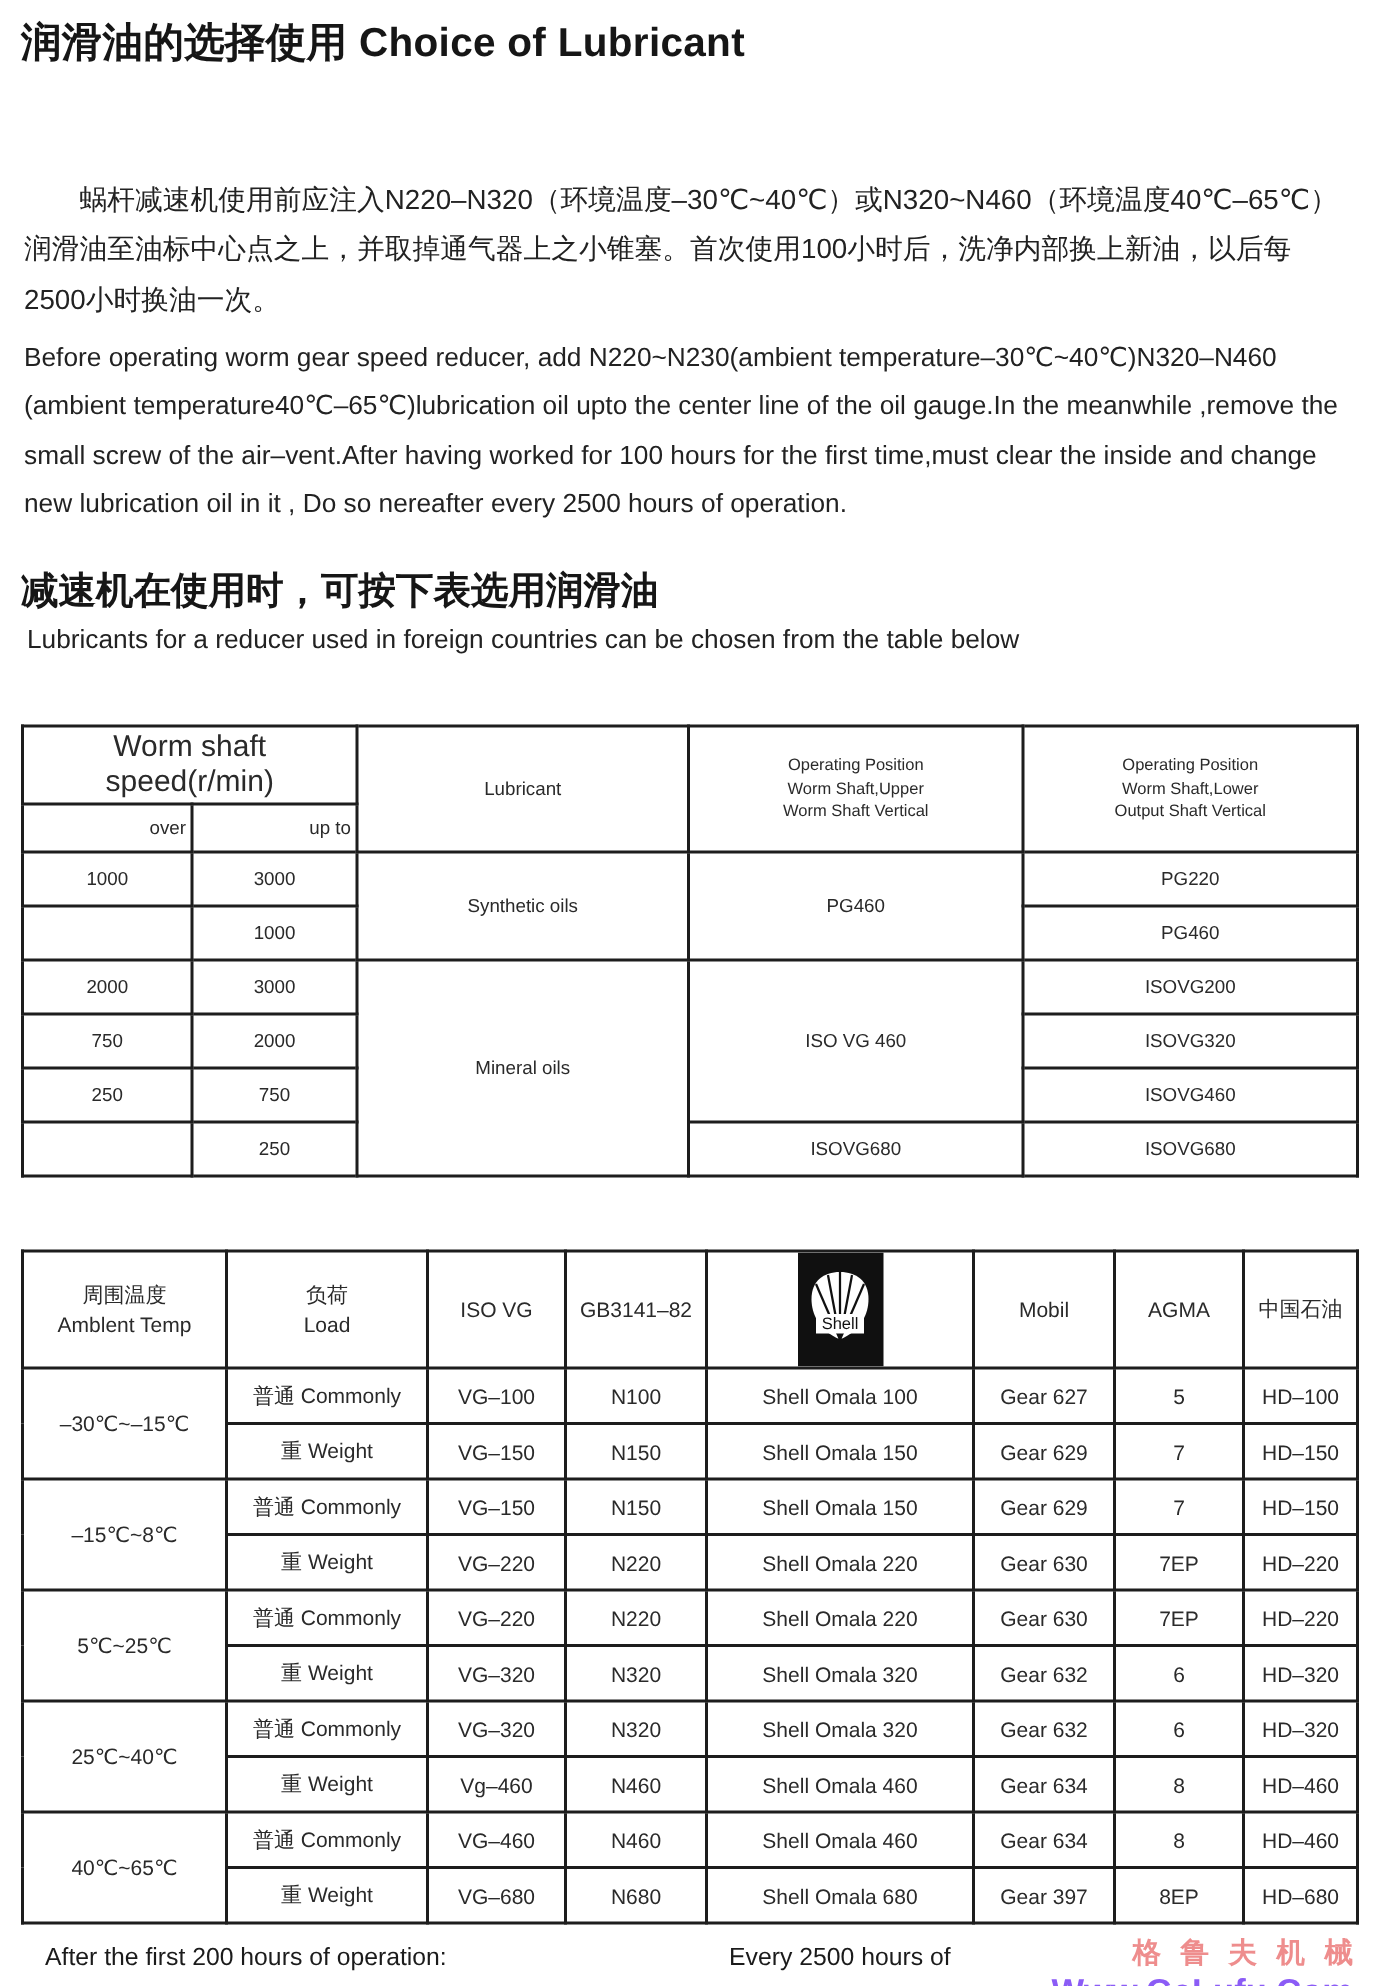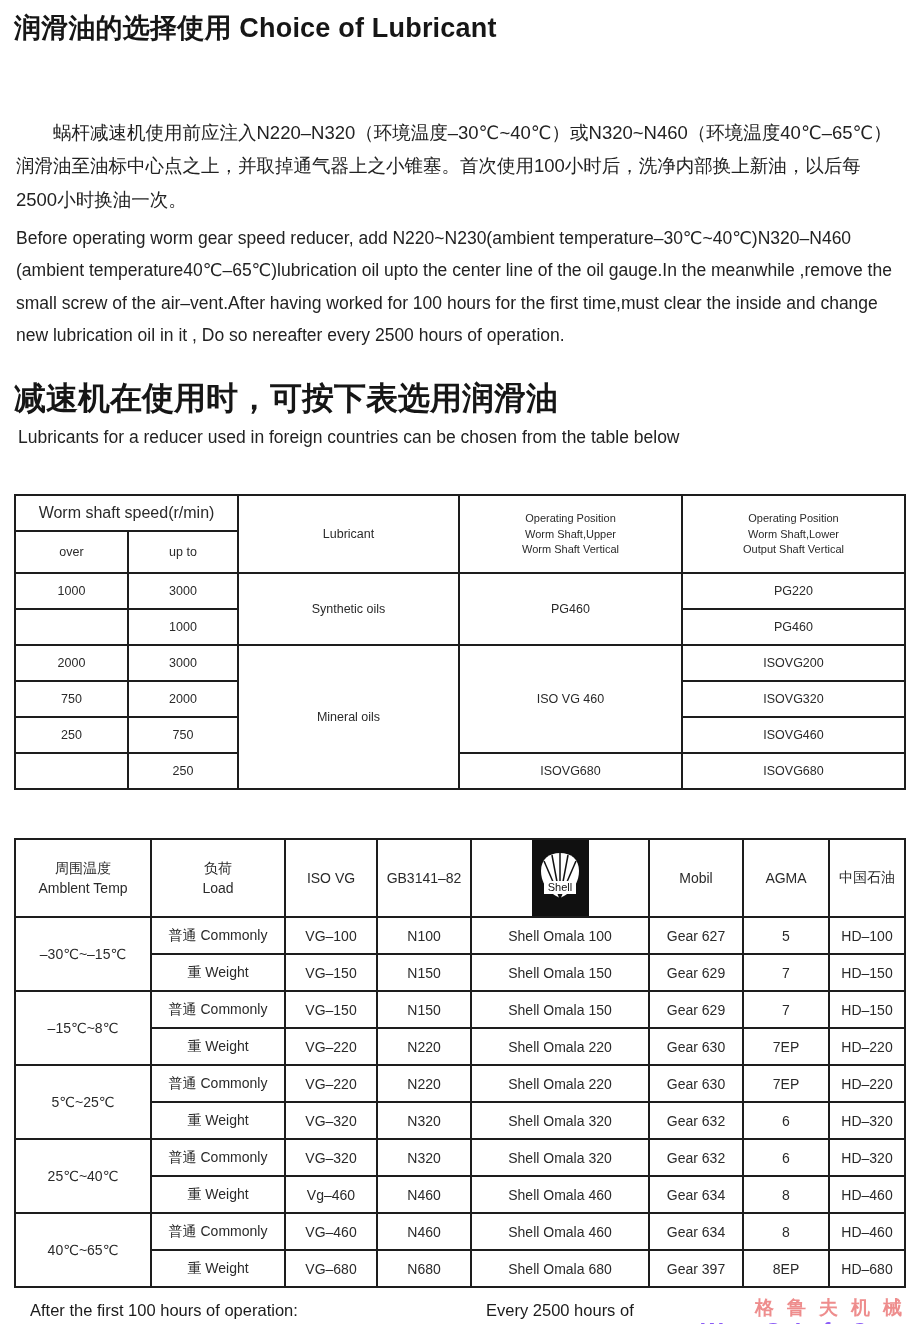--- a/index.html
+++ b/index.html
@@ -30,21 +30,21 @@
   }
   .para-en {
     margin: 6px 2px 0 2px;
     font-size: 17.5px;
     line-height: 1.85;
     color: #222;
   }
 
   .section-title {
     margin: 26px 0 0 0;
-    font-size: 32px;
+    font-size: 25px;
     font-weight: bold;
     color: #161616;
   }
   .section-sub {
     margin: 6px 0 0 4px;
     font-size: 17.5px;
     color: #222;
   }
 
   table { border-collapse: collapse; table-layout: fixed; }
@@ -53,22 +53,22 @@
     text-align: center;
     vertical-align: middle;
     padding: 2px 3px;
     color: #2a2a2a;
     overflow: hidden;
   }
 
   
   .t1 { margin-top: 46px; width: 890px; }
   .t1 td { font-size: 12.5px; height: 36px; }
-  .t1 .speed-head { font-size: 16px; height: 36px; }
-  .t1 .sub-head td { height: 42px; }
+  .t1 .speed-head { font-size: 20px; height: 36px; }
+  .t1 .sub-head td { height: 32px; text-align: right; }
   .t1 .op-head { font-size: 11px; }
   .t1 .op-head .lines {
     display: inline-block;
     text-align: center;
     white-space: pre-line;
     line-height: 1.4;
   }
 
   
   .t2 { margin-top: 48px; width: 890px; border-radius: 15px; }
@@ -320,21 +320,21 @@
         <td>Shell Omala 680</td>
         <td>Gear 397</td>
         <td>8EP</td>
         <td>HD–680</td>
       </tr>
     </tbody>
   </table>
 
   <div class="footer">
     <div class="footnote note-1">
-      <div class="l1">After the first 100 hours of operation:</div>
+      <div class="l1">After the first 200 hours of operation:</div>
       <div class="l2">Drain unit and flush with light oil.refil</div>
     </div>
     <div class="footnote note-2">
       <div class="l1">Every 2500 hours of operation:</div>
 
     </div>
     <div class="watermark">
       <span class="wm-zh" style="color: rgb(238, 141, 141);">格鲁夫机械</span>
       <span class="wm-url" style="color: #8b5cf6;">Www.GeLufu.Com</span>
     </div>

